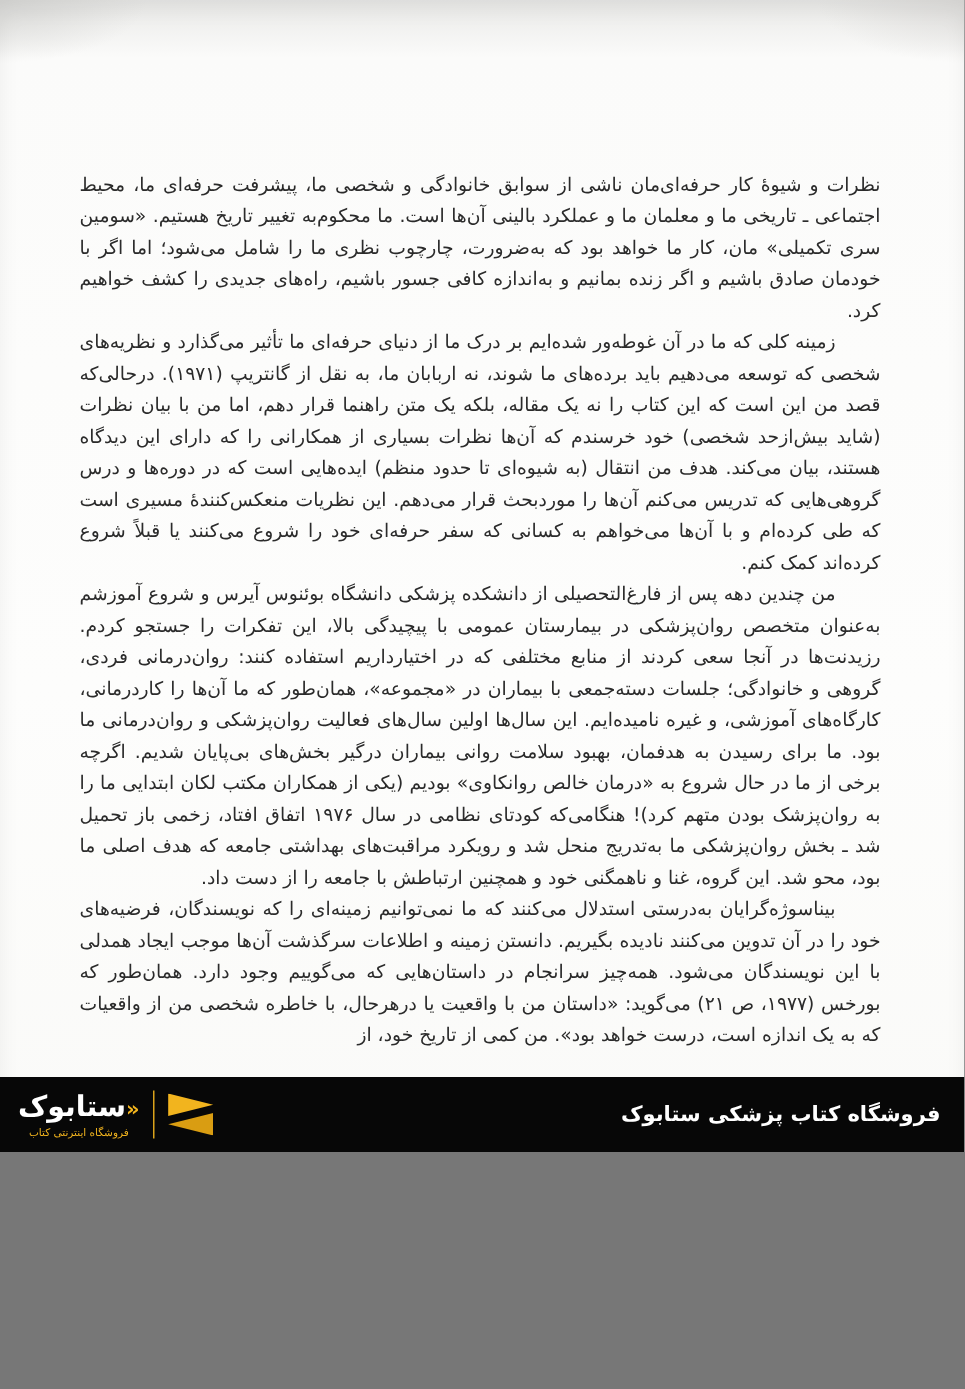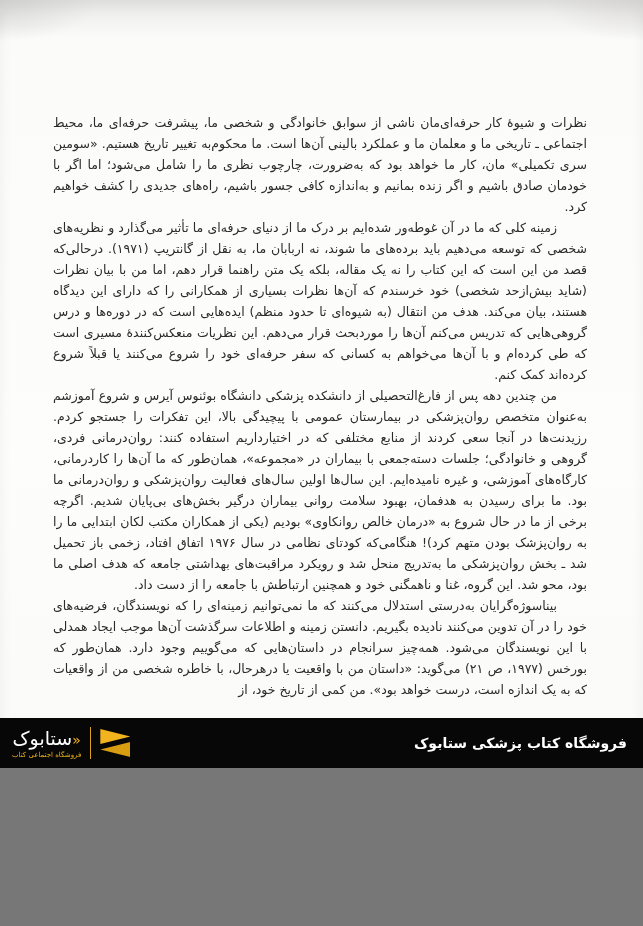--- a/index.html
+++ b/index.html
@@ -62,21 +62,21 @@
     direction:ltr;
     color:#ffffff;font-size:12px;letter-spacing:4px;line-height:14px;
     white-space:nowrap;
   }
   .website .accent{color:#f2b41e;}
   .brand-block{
     display:flex;flex-direction:row;align-items:center;gap:9px;direction:ltr;
   }
   .wordmark-col{display:flex;flex-direction:column;align-items:center;gap:1px;}
   .wordmark{
-    direction:rtl;color:#ffffff;font-weight:normal;font-size:19px;line-height:20px;
+    direction:rtl;color:#ffffff;font-weight:bold;font-size:19px;line-height:20px;
   }
   .wordmark .mark-accent{color:#f2b41e;font-size:14px;}
   .wordmark-sub{
     direction:rtl;color:#f2b41e;font-size:7px;line-height:8px;letter-spacing:1px;
   }
   .brand-divider{
     width:1px;height:32px;background:#f2b41e;opacity:.9;
   }
   .ribbon-icon{position:relative;width:30px;height:30px;}
   .ribbon-icon .rib-top{
@@ -104,21 +104,21 @@
   <div class="page-number">«384»</div>
 
   <div class="footer">
     <div class="store-block">
       <div class="store-title">فروشگاه کتاب پزشکی ستابوک</div>
     </div>
 
     <div class="brand-block">
       <div class="wordmark-col">
         <div class="wordmark"><span class="mark-accent">«</span><span>ستابوک</span></div>
-        <div class="wordmark-sub">فروشگاه اجتماعی کتاب</div>
+        <div class="wordmark-sub">فروشگاه اینترنتی کتاب</div>
       </div>
       <div class="brand-divider"></div>
       <div class="ribbon-icon">
         <div class="rib-top"></div>
         <div class="rib-bottom"></div>
       </div>
     </div>
   </div>
 </div>
 

